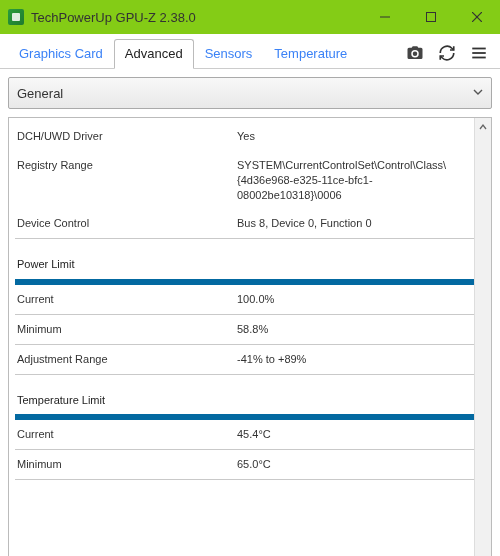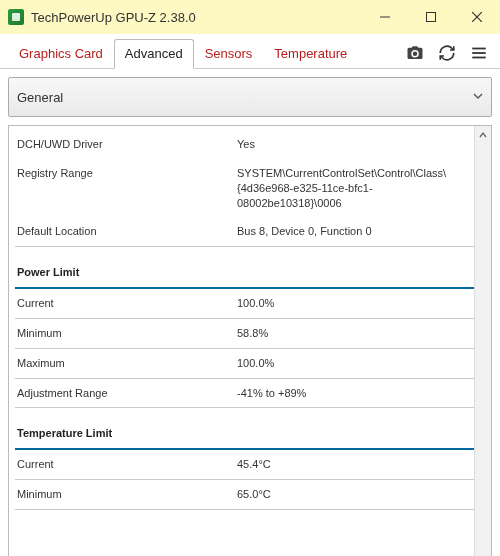--- a/index.html
+++ b/index.html
@@ -10,21 +10,21 @@
     width: 500px;
     height: 556px;
     overflow: hidden;
     color: #222;
   }
   .titlebar {
     display: flex;
     align-items: center;
     height: 34px;
     padding: 0 0 0 8px;
-    background: #fef9c3;
+    background: #84cc16;
   }
   .titlebar .app-icon {
     width: 16px; height: 16px;
     margin-right: 7px;
     background: linear-gradient(135deg,#2a9d3c 0%,#1f7a2f 100%);
     border-radius: 2px;
     display:inline-flex;align-items:center;justify-content:center;
   }
   .titlebar .title-text { font-size: 13px; color:#333; flex:0 0 auto;}
   .titlebar .spacer { flex:1; }
@@ -38,21 +38,21 @@
     display:flex;
     align-items:flex-end;
     padding: 4px 8px 0 8px;
     border-bottom:1px solid #ccc;
     position:relative;
   }
   .tabs { display:flex; gap:0; }
   .tab {
     padding: 6px 10px 7px 10px;
     font-size:13px;
-    color:#b91c1c;
+    color:#3b82f6;
     border:1px solid transparent;
     border-bottom:none;
     background:transparent;
     position:relative;
     top:1px;
     border-top-left-radius:3px;
     border-top-right-radius:3px;
   }
   .tab.active {
     background:#fff;
@@ -73,21 +73,21 @@
   .dropdown {
     display:flex;
     align-items:center;
     justify-content:space-between;
     border:1px solid #aaa;
     background: linear-gradient(#f8f8f8,#e9e9e9);
     padding: 3px 7px 3px 8px;
     border-radius:2px;
     font-size:13px;
     color:#333;
-    height:40px;
+    height:32px;
   }
   .dropdown .chev { color:#555; }
   .panel {
     border:1px solid #bbb;
     margin-top:8px;
     position:relative;
     height: 460px;
     display:flex;
   }
   .scroll {
@@ -115,25 +115,25 @@
   table.kv td {
     padding: 7px 4px 7px 2px;
     vertical-align: top;
     font-size:11px;
     color:#333;
     line-height:1.35;
     word-wrap:break-word;
   }
   tr.rule td { border-bottom:1px solid #c9c9c9; }
   tr.section td {
-    font-weight:700;
+    font-weight:400;
     color:#222;
     padding-top:18px;
     padding-bottom:7px;
-    border-bottom:2px solid #0369a1;
+    border-bottom:6px solid #0369a1;
   }
 </style>
 </head>
 <body>
 
 <div class="titlebar">
   <span class="app-icon">
     <svg viewBox="0 0 10 10" width="10" height="10">
         <rect x="1" y="1" width="8" height="8" fill="#fff" opacity="0.85" rx="1"></rect>
       </svg>
@@ -210,37 +210,33 @@
         <tbody id="rows">
             <tr>
               <td>DCH/UWD Driver</td>
               <td>Yes</td>
             </tr>
             <tr>
               <td>Registry Range</td>
               <td>SYSTEM\CurrentControlSet\Control\Class\{4d36e968-e325-11ce-bfc1-08002be10318}\0006</td>
             </tr>
             <tr class="rule">
-              <td>Default Location</td>
+              <td>Device Control</td>
               <td>Bus 8, Device 0, Function 0</td>
             </tr>
             <tr class="section">
               <td colspan="2">Power Limit</td>
             </tr>
             <tr class="rule">
               <td>Current</td>
               <td>100.0%</td>
             </tr>
             <tr class="rule">
               <td>Minimum</td>
               <td>58.8%</td>
-            </tr>
-            <tr class="rule">
-              <td>Maximum</td>
-              <td>100.0%</td>
             </tr>
             <tr class="rule">
               <td>Adjustment Range</td>
               <td>-41% to +89%</td>
             </tr>
             <tr class="section">
               <td colspan="2">Temperature Limit</td>
             </tr>
             <tr class="rule">
               <td>Current</td>

